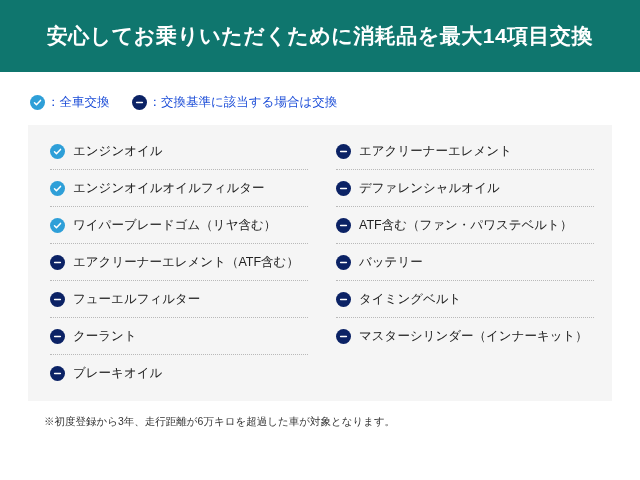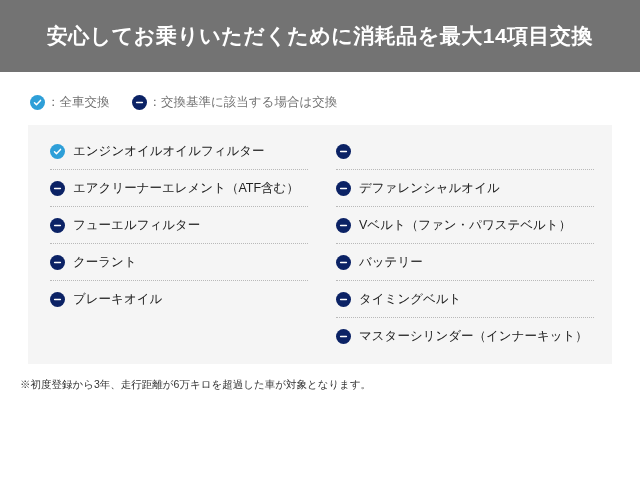--- a/index.html
+++ b/index.html
@@ -17,39 +17,39 @@
   .page {
     position: relative;
     width: 640px;
     height: 480px;
     background: #ffffff;
     box-sizing: border-box;
   }
   
   .banner {
     height: 72px;
-    background: #737373;
+    background: #0f766e;
     display: flex;
     align-items: center;
     justify-content: center;
   }
   .banner-title {
     color: #ffffff;
     font-size: 21px;
     font-weight: bold;
     letter-spacing: 0.5px;
     white-space: nowrap;
   }
   
   .legend {
     display: flex;
     align-items: center;
     padding: 22px 10px 14px 30px;
     font-size: 12.5px;
-    color: #737373;
+    color: #1d4ed8;
   }
   .legend-item {
     display: flex;
     align-items: center;
     white-space: nowrap;
   }
   .legend-item + .legend-item {
     margin-left: 22px;
   }
   .legend-text {
@@ -109,21 +109,21 @@
     font-family: Liberation Mono, monospace;
   }
   .row-label {
     margin-left: 8px;
     font-size: 12.5px;
     color: #222222;
     white-space: nowrap;
   }
   
   .footnote {
-    padding: 14px 0 0 20px;
+    padding: 14px 0 0 44px;
     font-size: 10.5px;
     color: #333333;
   }
 </style>
 </head>
 <body>
 
 <div class="page">
 
   <div class="banner">
@@ -152,23 +152,39 @@
   <div class="panel">
     <div class="columns">
 
       <div class="col left">
         <div class="row">
           <span class="icon check">
             <svg width="9" height="9" viewBox="0 0 12 12">
                 <polyline points="2,6.4 4.6,9 10,3.2" fill="none" stroke="#ffffff" stroke-width="2" stroke-linecap="round" stroke-linejoin="round"></polyline>
               </svg>
           </span>
+          <span class="row-label">エンジンオイル</span>
+        </div>
+        <div class="row">
+          <span class="icon check">
+            <svg width="9" height="9" viewBox="0 0 12 12">
+                <polyline points="2,6.4 4.6,9 10,3.2" fill="none" stroke="#ffffff" stroke-width="2" stroke-linecap="round" stroke-linejoin="round"></polyline>
+              </svg>
+          </span>
           <span class="row-label">エンジンオイルオイルフィルター</span>
         </div>
         <div class="row">
+          <span class="icon check">
+            <svg width="9" height="9" viewBox="0 0 12 12">
+                <polyline points="2,6.4 4.6,9 10,3.2" fill="none" stroke="#ffffff" stroke-width="2" stroke-linecap="round" stroke-linejoin="round"></polyline>
+              </svg>
+          </span>
+          <span class="row-label">ワイパーブレードゴム（リヤ含む）</span>
+        </div>
+        <div class="row">
           <span class="icon minus">
             <svg width="9" height="9" viewBox="0 0 12 12">
                 <line x1="2.2" y1="6" x2="9.8" y2="6" stroke="#ffffff" stroke-width="2" stroke-linecap="round"></line>
               </svg>
           </span>
           <span class="row-label">エアクリーナーエレメント（ATF含む）</span>
         </div>
         <div class="row">
           <span class="icon minus">
             <svg width="9" height="9" viewBox="0 0 12 12">
@@ -195,36 +211,37 @@
         </div>
       </div>
 
       <div class="col right">
         <div class="row">
           <span class="icon minus">
             <svg width="9" height="9" viewBox="0 0 12 12">
                 <line x1="2.2" y1="6" x2="9.8" y2="6" stroke="#ffffff" stroke-width="2" stroke-linecap="round"></line>
               </svg>
           </span>
+          <span class="row-label">エアクリーナーエレメント</span>
         </div>
         <div class="row">
           <span class="icon minus">
             <svg width="9" height="9" viewBox="0 0 12 12">
                 <line x1="2.2" y1="6" x2="9.8" y2="6" stroke="#ffffff" stroke-width="2" stroke-linecap="round"></line>
               </svg>
           </span>
           <span class="row-label">デファレンシャルオイル</span>
         </div>
         <div class="row">
           <span class="icon minus">
             <svg width="9" height="9" viewBox="0 0 12 12">
                 <line x1="2.2" y1="6" x2="9.8" y2="6" stroke="#ffffff" stroke-width="2" stroke-linecap="round"></line>
               </svg>
           </span>
-          <span class="row-label">Vベルト（ファン・パワステベルト）</span>
+          <span class="row-label">ATF含む（ファン・パワステベルト）</span>
         </div>
         <div class="row">
           <span class="icon minus">
             <svg width="9" height="9" viewBox="0 0 12 12">
                 <line x1="2.2" y1="6" x2="9.8" y2="6" stroke="#ffffff" stroke-width="2" stroke-linecap="round"></line>
               </svg>
           </span>
           <span class="row-label">バッテリー</span>
         </div>
         <div class="row">

